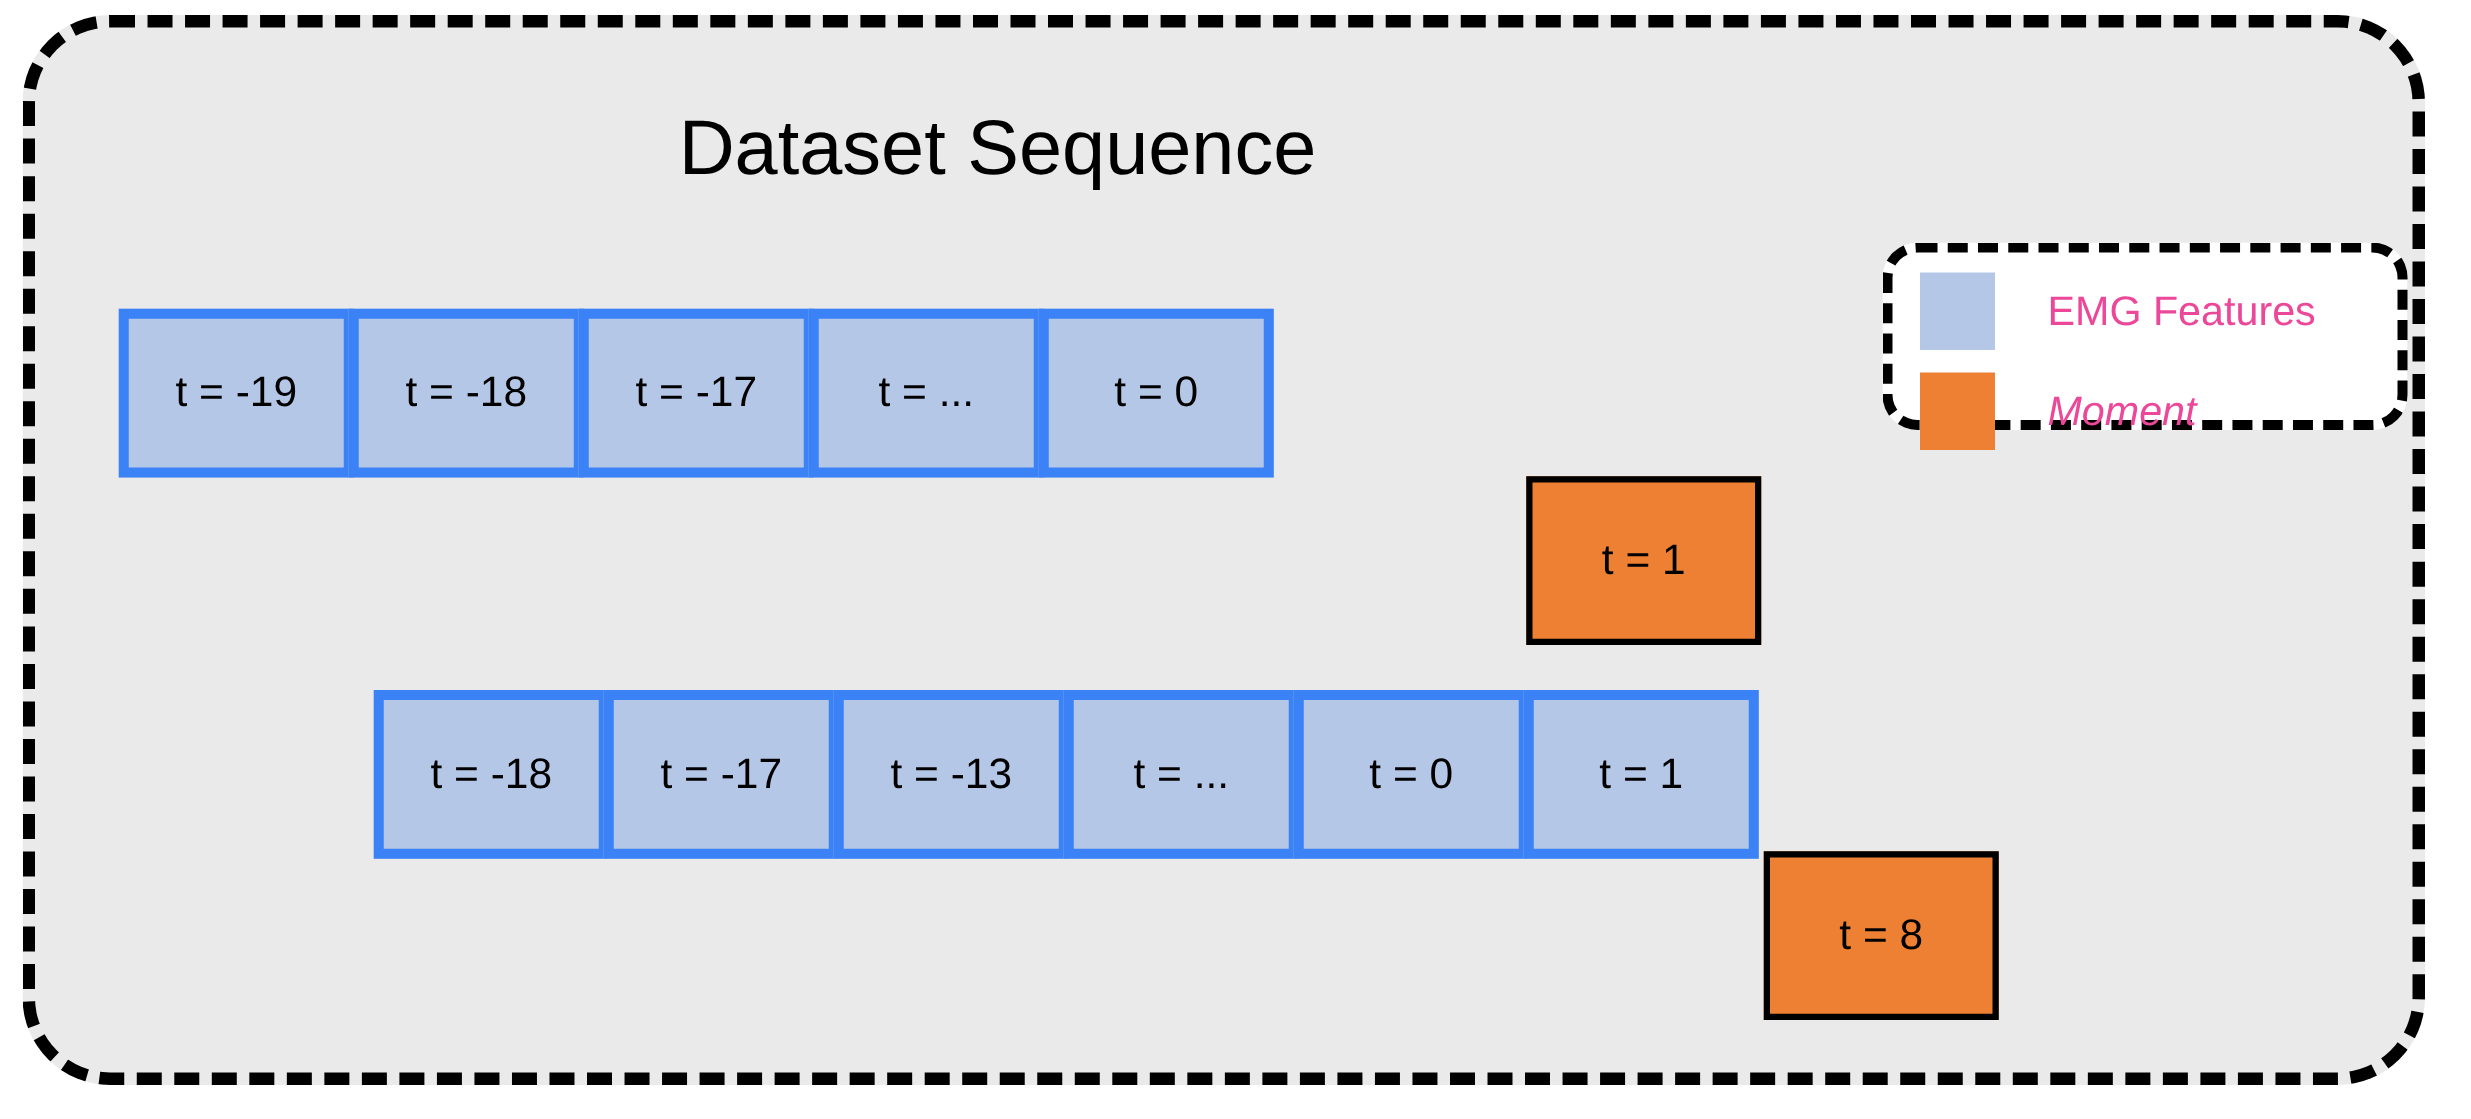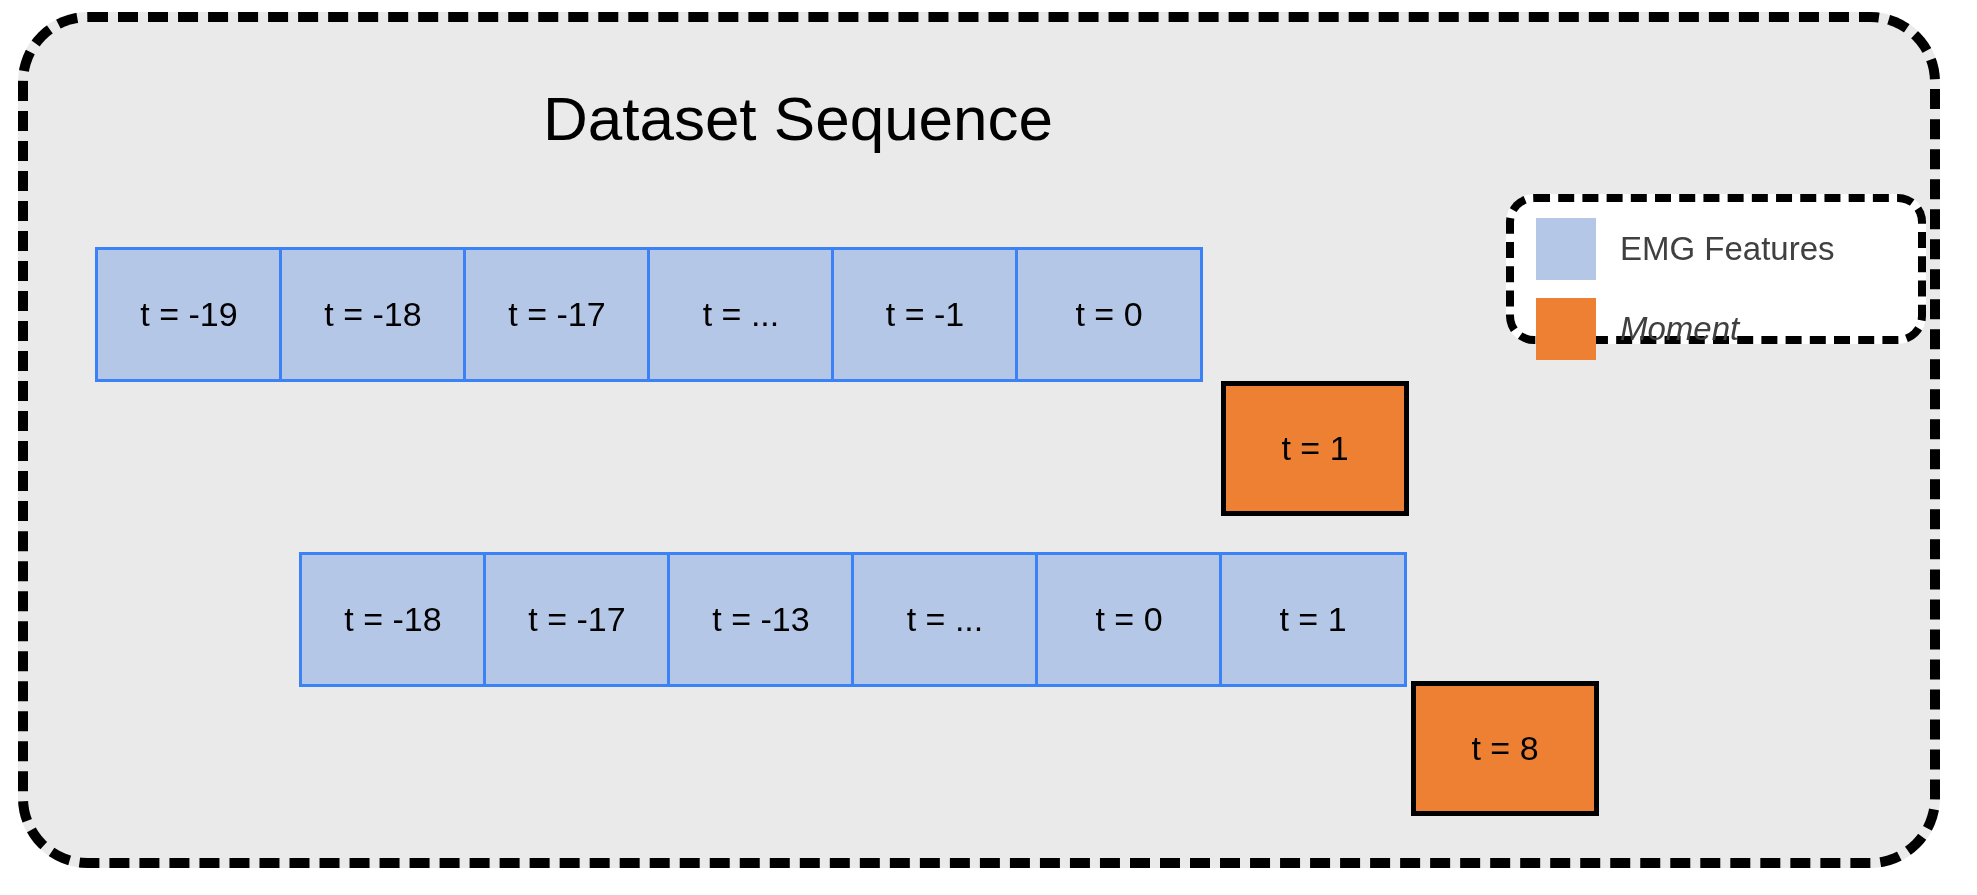--- a/index.html
+++ b/index.html
@@ -69,24 +69,24 @@
   .legend-row.row-emg { top: 16px; }
   .legend-row.row-moment { top: 96px; font-style: italic; }
   .legend-swatch {
     width: 60px;
     height: 62px;
     flex: 0 0 auto;
   }
   .legend-swatch.emg { background: #b4c7e7; }
   .legend-swatch.moment { background: #ed8033; }
   .legend-label {
-    margin-left: 24px;
+    margin-left: 42px;
     font-size: 33px;
     line-height: 38px;
-    color: #404040;
+    color: #ec4899;
     white-space: nowrap;
   }
 
   
   .seq-row {
     position: absolute;
     display: flex;
     align-items: stretch;
   }
   .seq-row.row-1 { left: 67px; top: 225px; }
@@ -94,21 +94,21 @@
 
   .cell {
     width: 188px;
     height: 135px;
     box-sizing: border-box;
     display: flex;
     align-items: center;
     justify-content: center;
     font-size: 34px;
     color: #000000;
-    border: 3px solid #3b82f6;
+    border: 8px solid #3b82f6;
     margin-left: -4px;
     white-space: nowrap;
   }
   .cell:first-child { margin-left: 0; }
   .cell.feature { background: #b4c7e7; }
 
   .cell.moment {
     position: absolute;
     width: 188px;
     height: 135px;
@@ -137,21 +137,20 @@
         <span class="legend-swatch moment"></span>
         <span class="legend-label">Moment</span>
       </div>
     </div>
 
     <div class="seq-row row-1">
       <div class="cell feature">t = -19</div>
       <div class="cell feature">t = -18</div>
       <div class="cell feature">t = -17</div>
       <div class="cell feature">t = ...</div>
-      <div class="cell feature">t = -1</div>
       <div class="cell feature">t = 0</div>
     </div>
     <div class="cell moment m1">t = 1</div>
 
     <div class="seq-row row-2">
       <div class="cell feature">t = -18</div>
       <div class="cell feature">t = -17</div>
       <div class="cell feature">t = -13</div>
       <div class="cell feature">t = ...</div>
       <div class="cell feature">t = 0</div>

